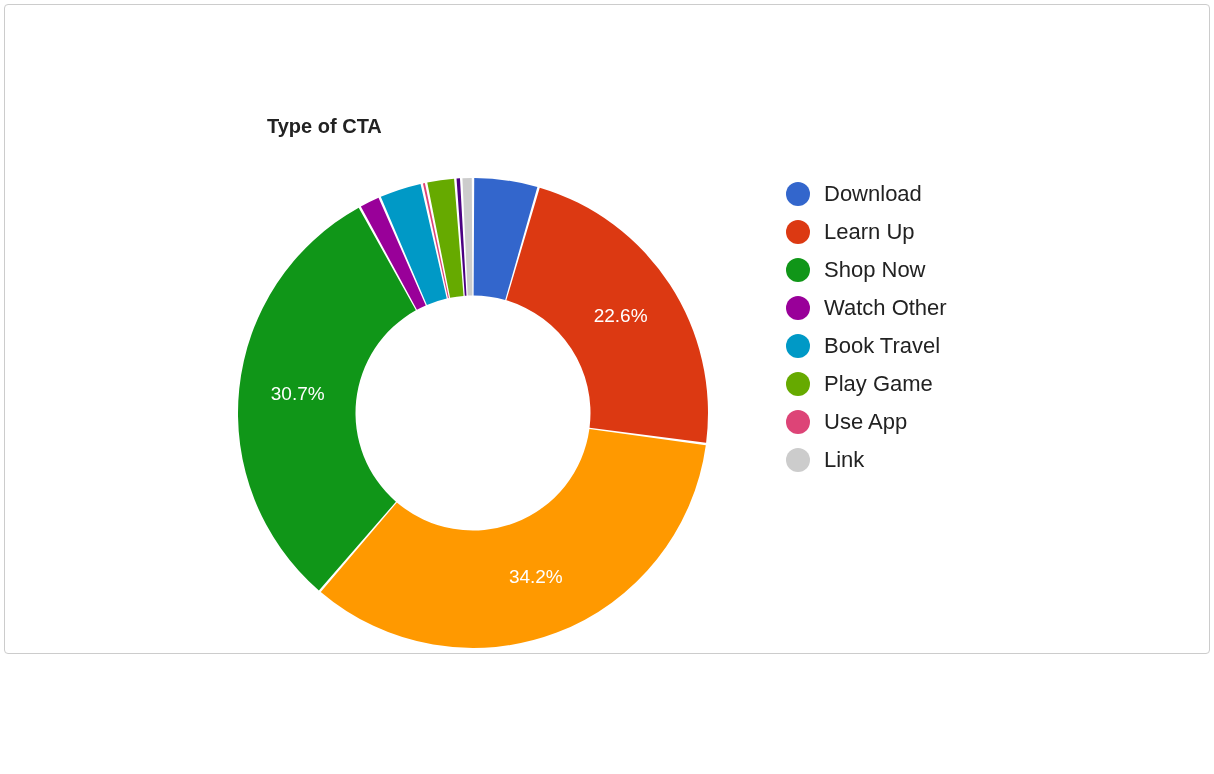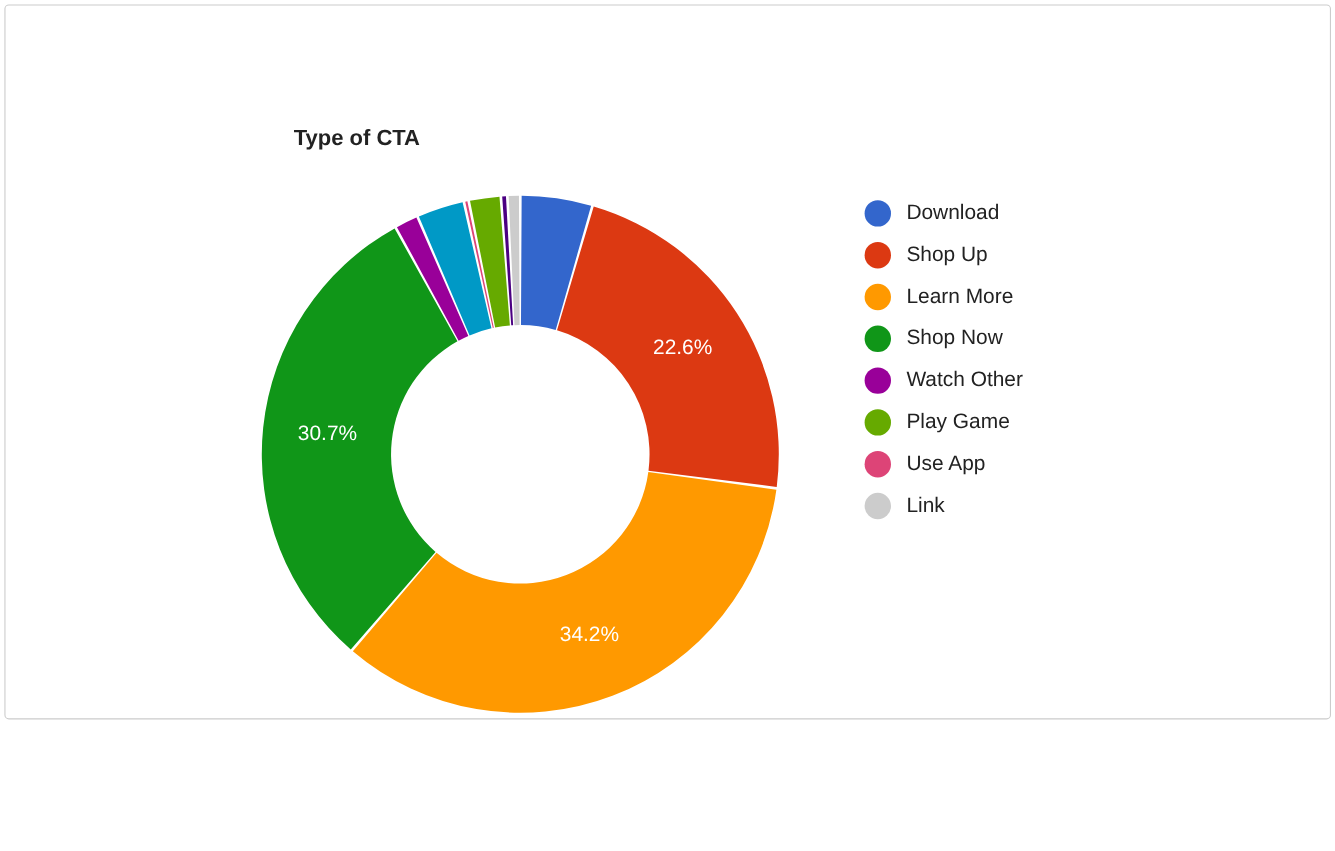--- a/index.html
+++ b/index.html
@@ -58,21 +58,21 @@
     height: 38px;
   }
   .legend-swatch {
     width: 24px;
     height: 24px;
     border-radius: 50%;
     flex: 0 0 auto;
   }
   .legend-label {
     margin-left: 14px;
-    font-size: 19px;
+    font-size: 22px;
     color: #222;
     white-space: nowrap;
   }
 </style>
 </head>
 <body>
 
 <div class="card">
 
   <div class="chart-title">Type of CTA</div>
@@ -95,33 +95,33 @@
       </svg>
   </div>
 
   <div class="legend" id="legend">
       <div class="legend-row">
         <span class="legend-swatch" style="background: rgb(51, 102, 204);"></span>
         <span class="legend-label">Download</span>
       </div>
       <div class="legend-row">
         <span class="legend-swatch" style="background: rgb(220, 57, 18);"></span>
-        <span class="legend-label">Shop Up</span>
-      </div>
-      <div class="legend-row">
-        <span class="legend-swatch" style="background: rgb(255, 153, 0);"></span>
-        <span class="legend-label">Learn More</span>
+        <span class="legend-label">Learn Up</span>
       </div>
       <div class="legend-row">
         <span class="legend-swatch" style="background: rgb(16, 150, 24);"></span>
         <span class="legend-label">Shop Now</span>
       </div>
       <div class="legend-row">
         <span class="legend-swatch" style="background: rgb(153, 0, 153);"></span>
         <span class="legend-label">Watch Other</span>
+      </div>
+      <div class="legend-row">
+        <span class="legend-swatch" style="background: rgb(0, 153, 198);"></span>
+        <span class="legend-label">Book Travel</span>
       </div>
       <div class="legend-row">
         <span class="legend-swatch" style="background: rgb(102, 170, 0);"></span>
         <span class="legend-label">Play Game</span>
       </div>
       <div class="legend-row">
         <span class="legend-swatch" style="background: rgb(221, 68, 119);"></span>
         <span class="legend-label">Use App</span>
       </div>
       <div class="legend-row">

